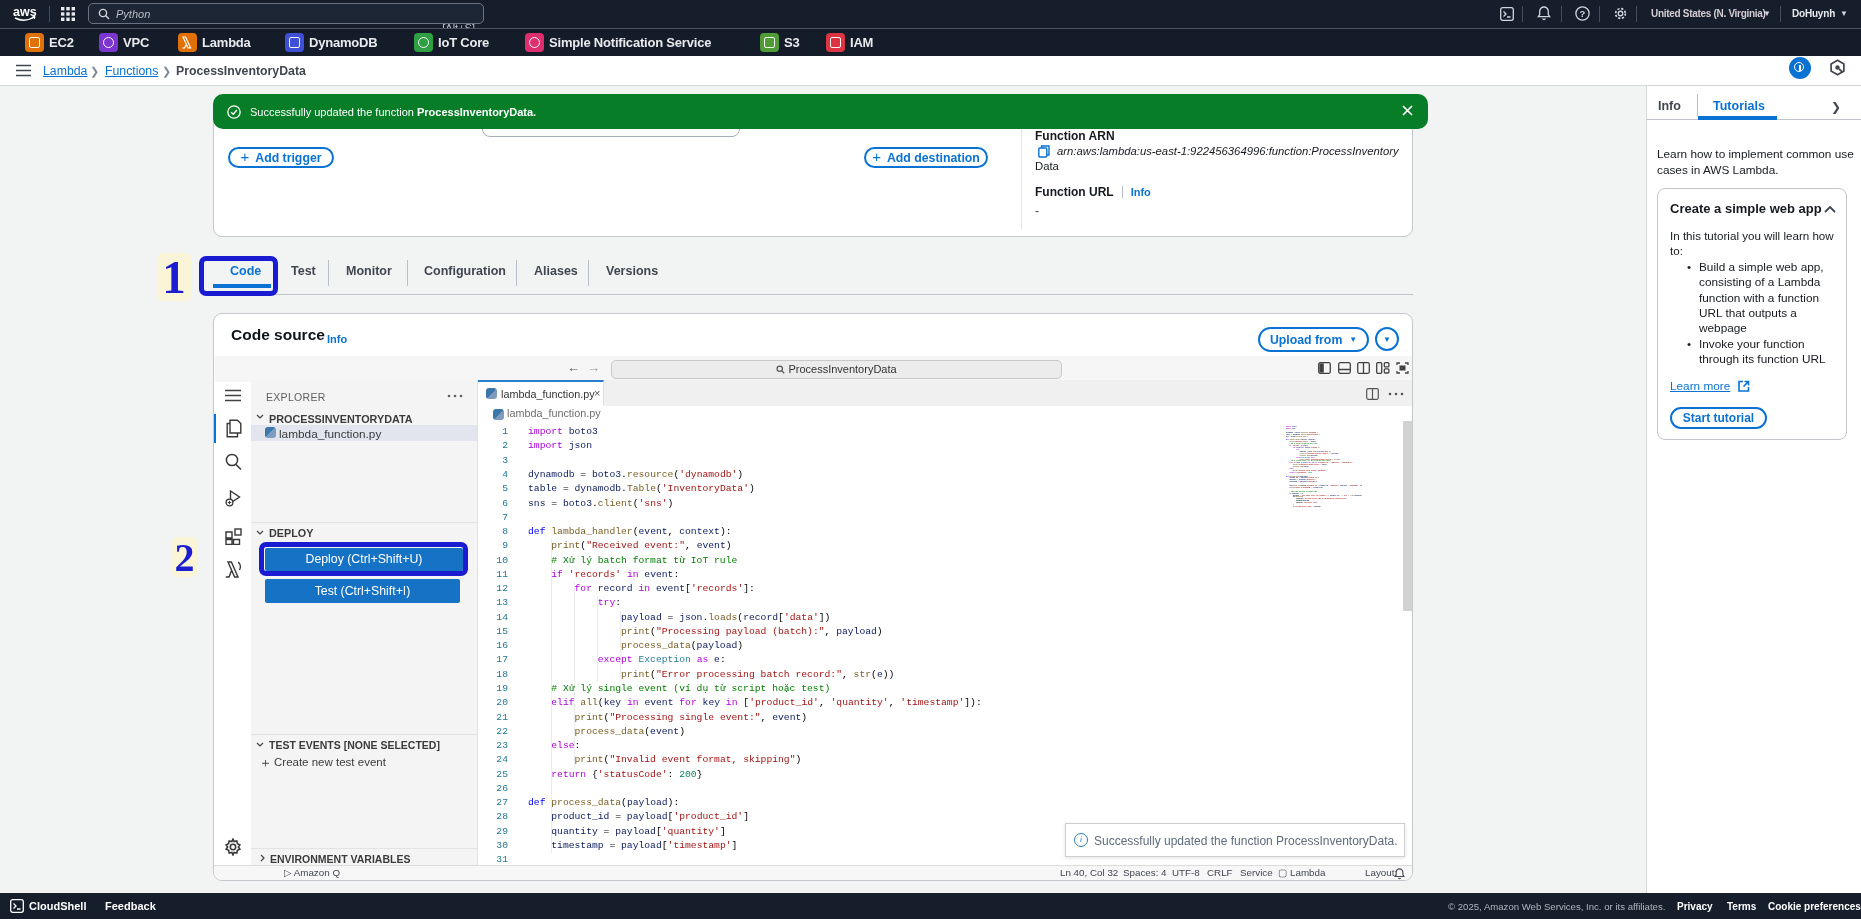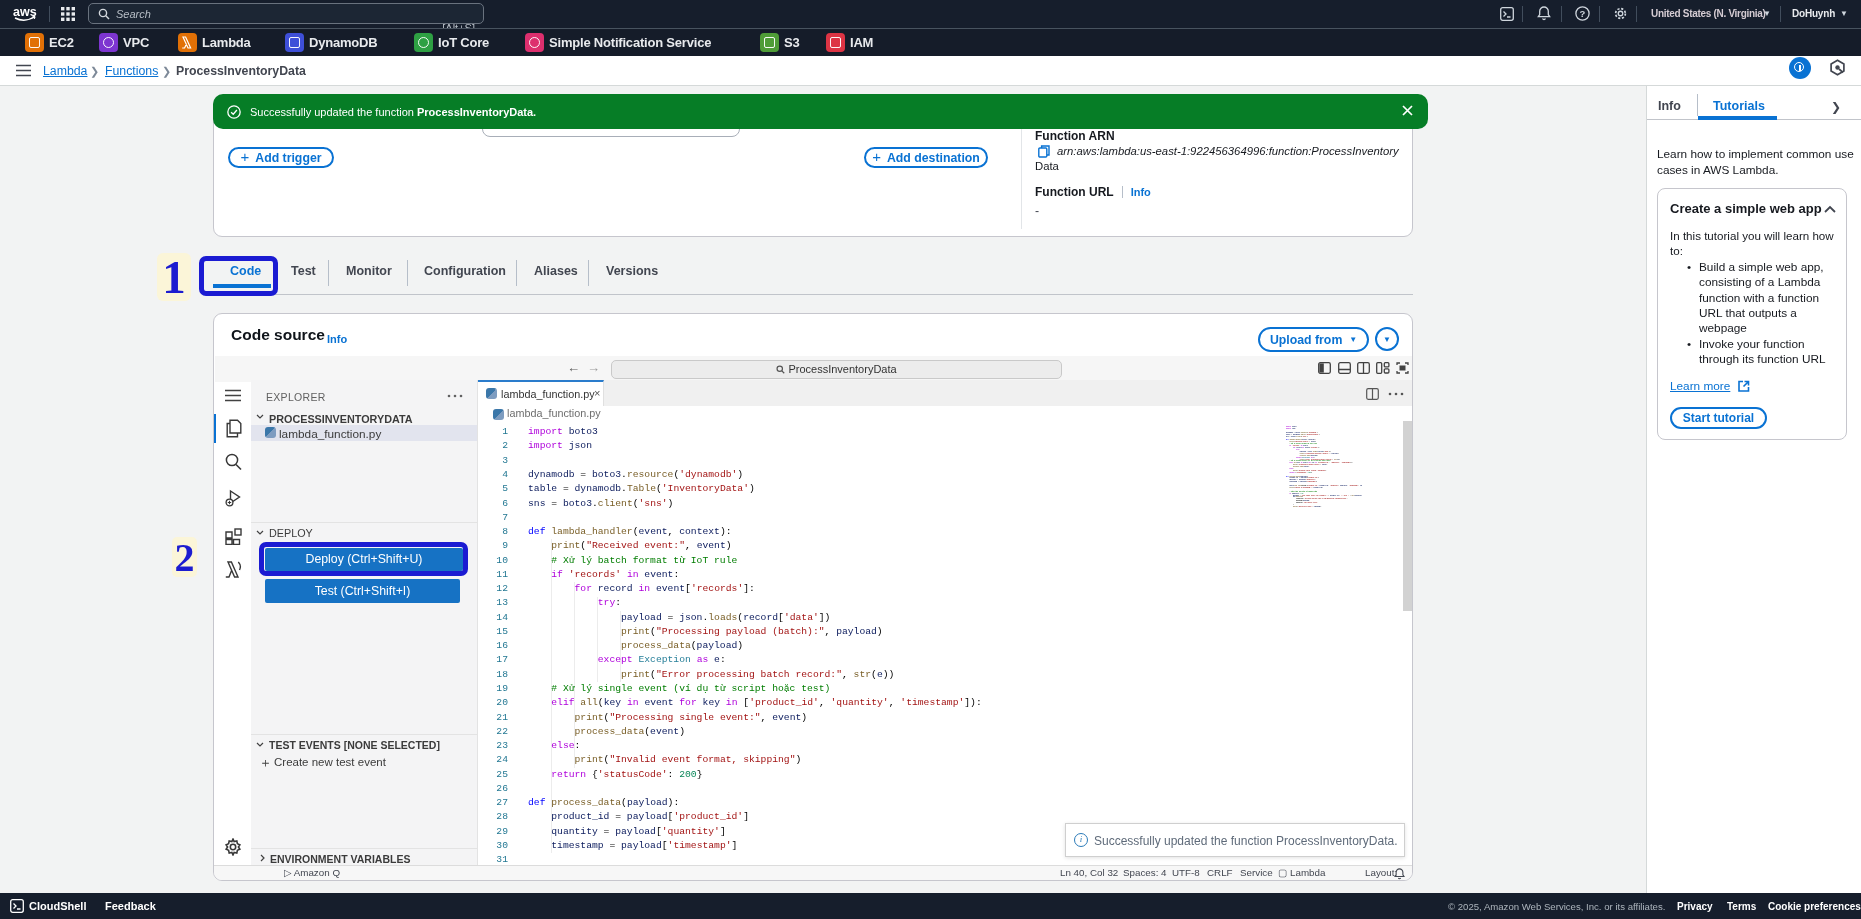--- a/index.html
+++ b/index.html
@@ -65,21 +65,21 @@
         <rect x="5.3" y="10.6" width="3.4" height="3.4"></rect>
         <rect x="10.6" y="10.6" width="3.4" height="3.4"></rect>
     </g>
   </svg>
 
   <div class="abs" style="left:88px;top:3px;width:396px;height:21px;background:#1c2634;border:1px solid #69727e;border-radius:5px;box-sizing:border-box;">
     <svg class="abs" style="left:9px;top:4px;" width="12" height="12" viewBox="0 0 12 12">
         <circle cx="5" cy="5" r="3.6" fill="none" stroke="#d4d9de" stroke-width="1.4"></circle>
         <path d="M7.8 7.8 L11 11" stroke="#d4d9de" stroke-width="1.4"></path>
       </svg>
-    <span class="abs" style="left:27px;top:4px;color:#b7bec6;font-size:11px;font-style:italic;">Search</span>
+    <span class="abs" style="left:27px;top:4px;color:#b7bec6;font-size:11px;font-style:italic;">Python</span>
     <span class="abs" style="right:8px;top:18px;color:#b7bec6;font-size:11px;">[Alt+S]</span>
   </div>
 
   <svg class="abs" style="left:1500px;top:7px;" width="14" height="14" viewBox="0 0 14 14">
       <rect x="0.7" y="0.7" width="12.6" height="12.6" rx="2" fill="none" stroke="#cfd6dd" stroke-width="1.3"></rect>
       <path d="M3.5 4.5 L6 7 L3.5 9.5 M7 10 h3.5" stroke="#cfd6dd" stroke-width="1.3" fill="none"></path>
     </svg>
   <div class="hdivider" style="left:1522px;"></div>
   <svg class="abs" style="left:1537px;top:6px;" width="14" height="15" viewBox="0 0 14 15">
       <path d="M7 1 a4.3 4.3 0 0 1 4.3 4.3 v3.2 l1.4 2.2 H1.3 l1.4-2.2 V5.3 A4.3 4.3 0 0 1 7 1 z" fill="none" stroke="#cfd6dd" stroke-width="1.3"></path>
@@ -330,21 +330,21 @@
         <path d="M1 1 L4 4 L7 1" fill="none" stroke="#424242" stroke-width="1.2"></path>
       </svg>
   <span class="abs" style="left:55px;top:99px;font-size:10.8px;font-weight:bold;color:#3b3b3b;">PROCESSINVENTORYDATA</span>
   <div class="abs" style="left:37px;top:111px;width:226px;height:16px;background:#e2e4ee;"></div>
   <span class="abs pyico" style="left:51px;top:113px;"></span>
   <span class="abs" style="left:65px;top:112.5px;font-size:11.8px;color:#3b3b3b;">lambda_function.py</span>
   <div class="abs" style="left:37px;top:208px;width:226px;height:1px;background:#e3e3e3;"></div>
   <svg class="abs" style="left:42px;top:216px;" width="8" height="5" viewBox="0 0 8 5">
         <path d="M1 1 L4 4 L7 1" fill="none" stroke="#424242" stroke-width="1.2"></path>
       </svg>
-  <span class="abs" style="left:55px;top:213px;font-size:10.8px;font-weight:normal;color:#3b3b3b;">DEPLOY</span>
+  <span class="abs" style="left:55px;top:213px;font-size:10.8px;font-weight:bold;color:#3b3b3b;">DEPLOY</span>
   <div class="abs" style="left:51px;top:234px;width:198px;height:23px;background:#1672c4;border-radius:2px;color:#fff;font-size:12.3px;text-align:center;line-height:23px;">Deploy (Ctrl+Shift+U)</div>
   <div class="abs" style="left:51px;top:265px;width:195px;height:24px;background:#1672c4;border-radius:2px;color:#fff;font-size:12.3px;text-align:center;line-height:24px;">Test (Ctrl+Shift+I)</div>
   <div class="abs" style="left:37px;top:420px;width:226px;height:1px;background:#e3e3e3;"></div>
   <svg class="abs" style="left:42px;top:428px;" width="8" height="5" viewBox="0 0 8 5">
         <path d="M1 1 L4 4 L7 1" fill="none" stroke="#424242" stroke-width="1.2"></path>
       </svg>
   <span class="abs" style="left:55px;top:425px;font-size:10.5px;font-weight:bold;color:#3b3b3b;">TEST EVENTS [NONE SELECTED]</span>
   <span class="abs" style="left:45px;top:440px;font-size:13px;color:#424242;">＋</span>
   <span class="abs" style="left:60px;top:442px;font-size:11.5px;color:#3b3b3b;">Create new test event</span>
   <div class="abs" style="left:37px;top:534px;width:226px;height:1px;background:#e3e3e3;"></div>

